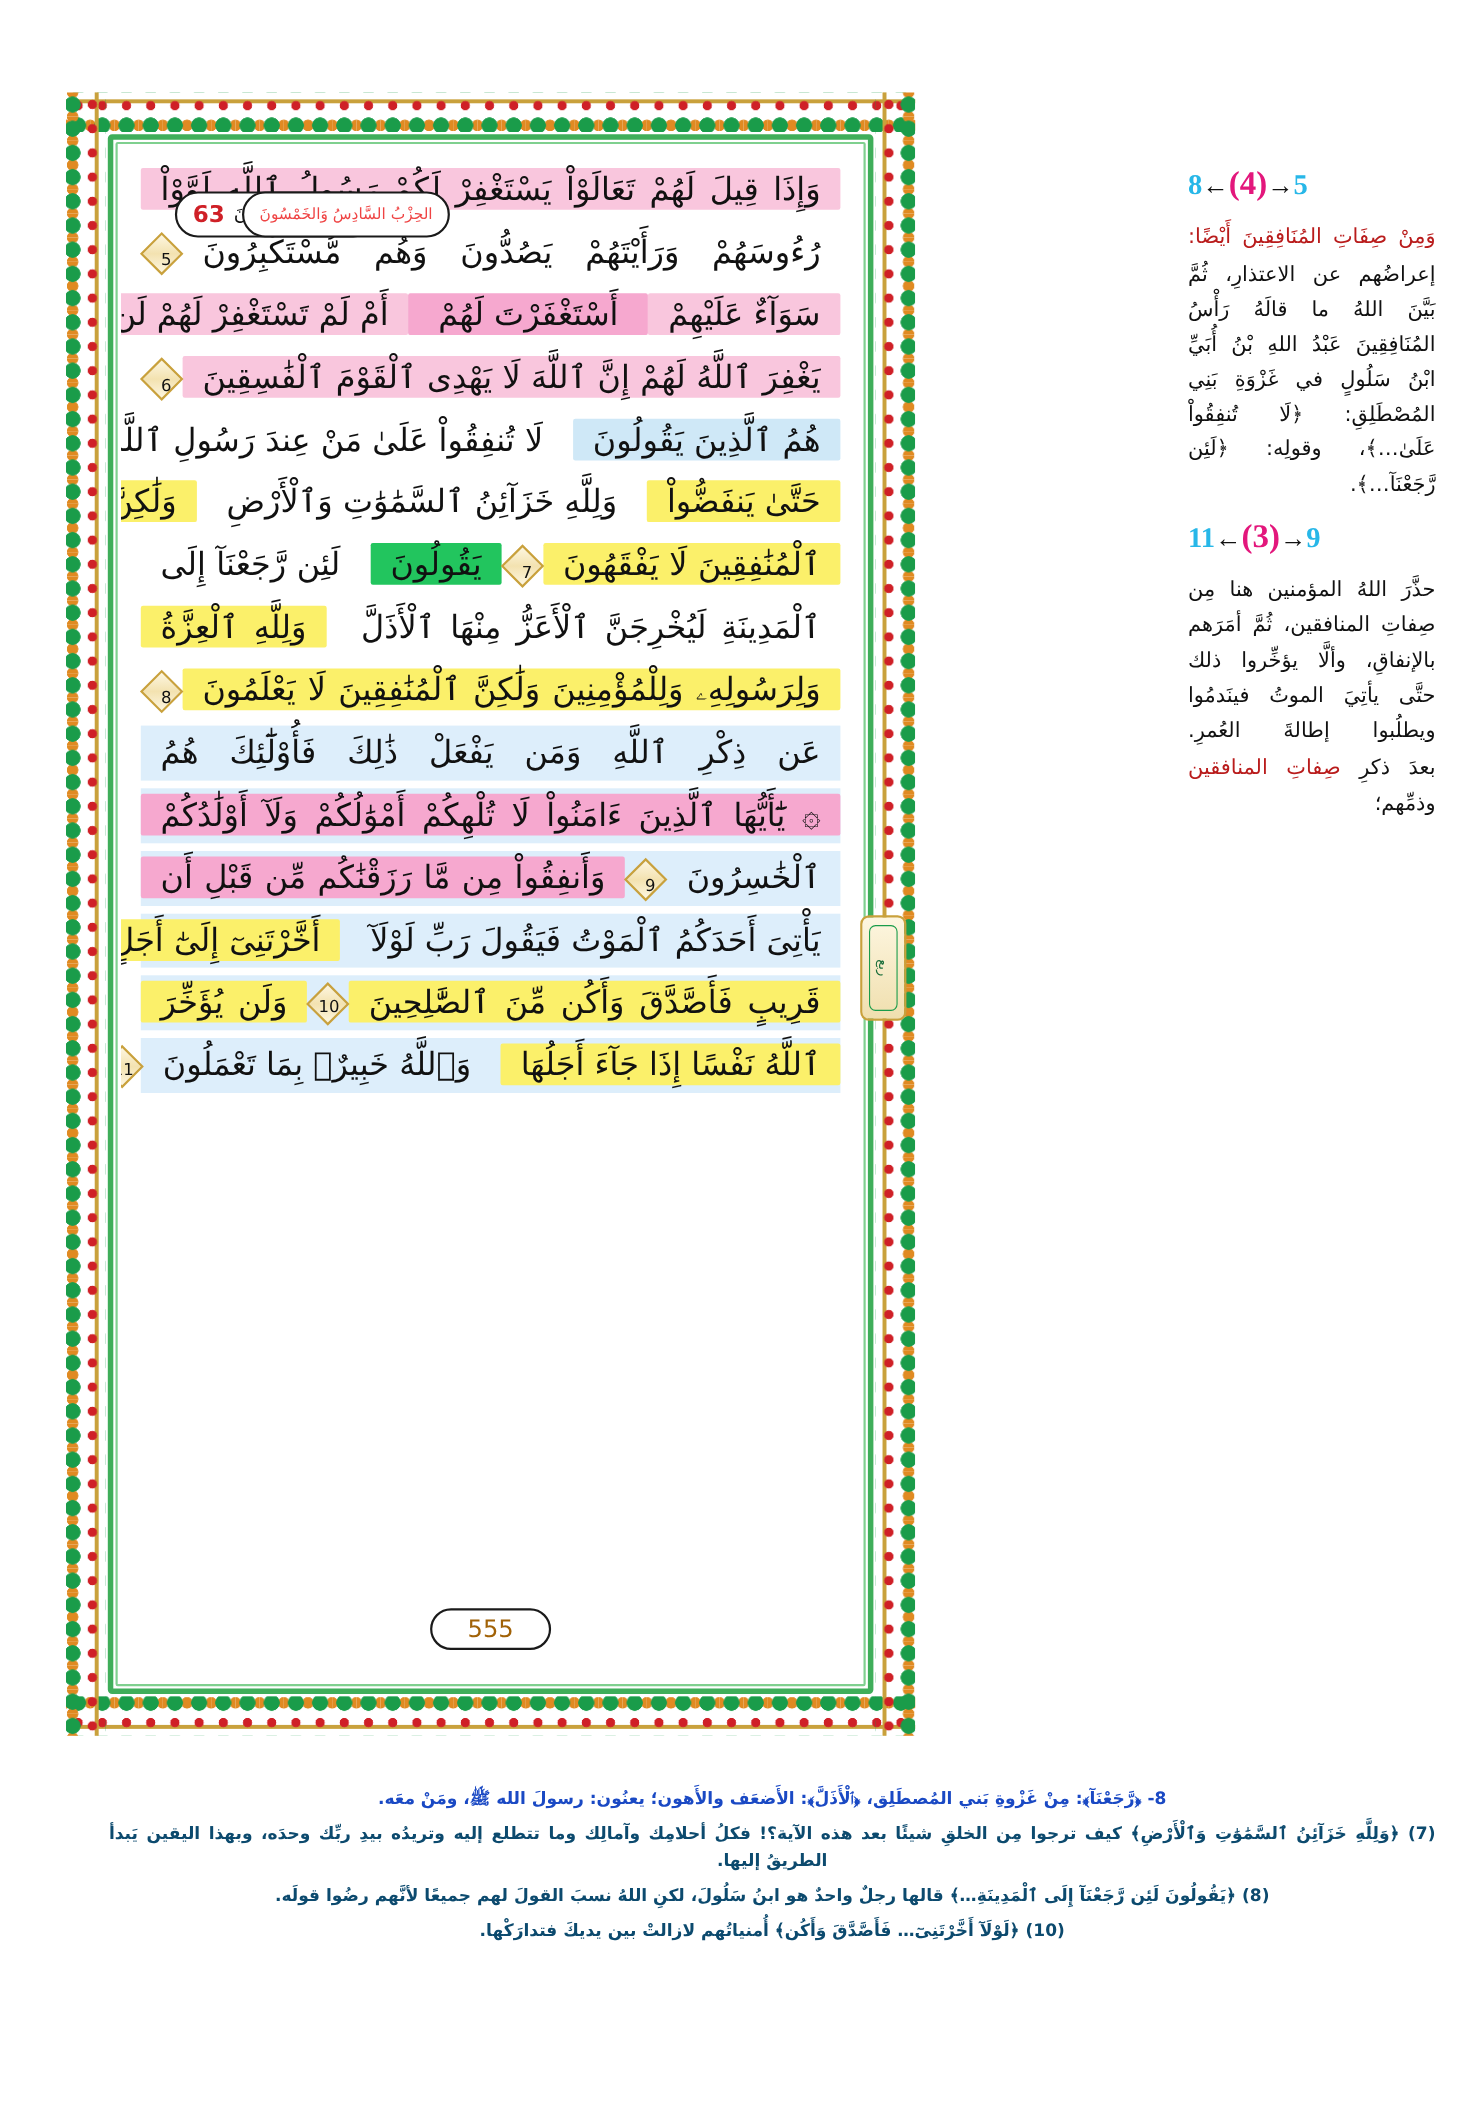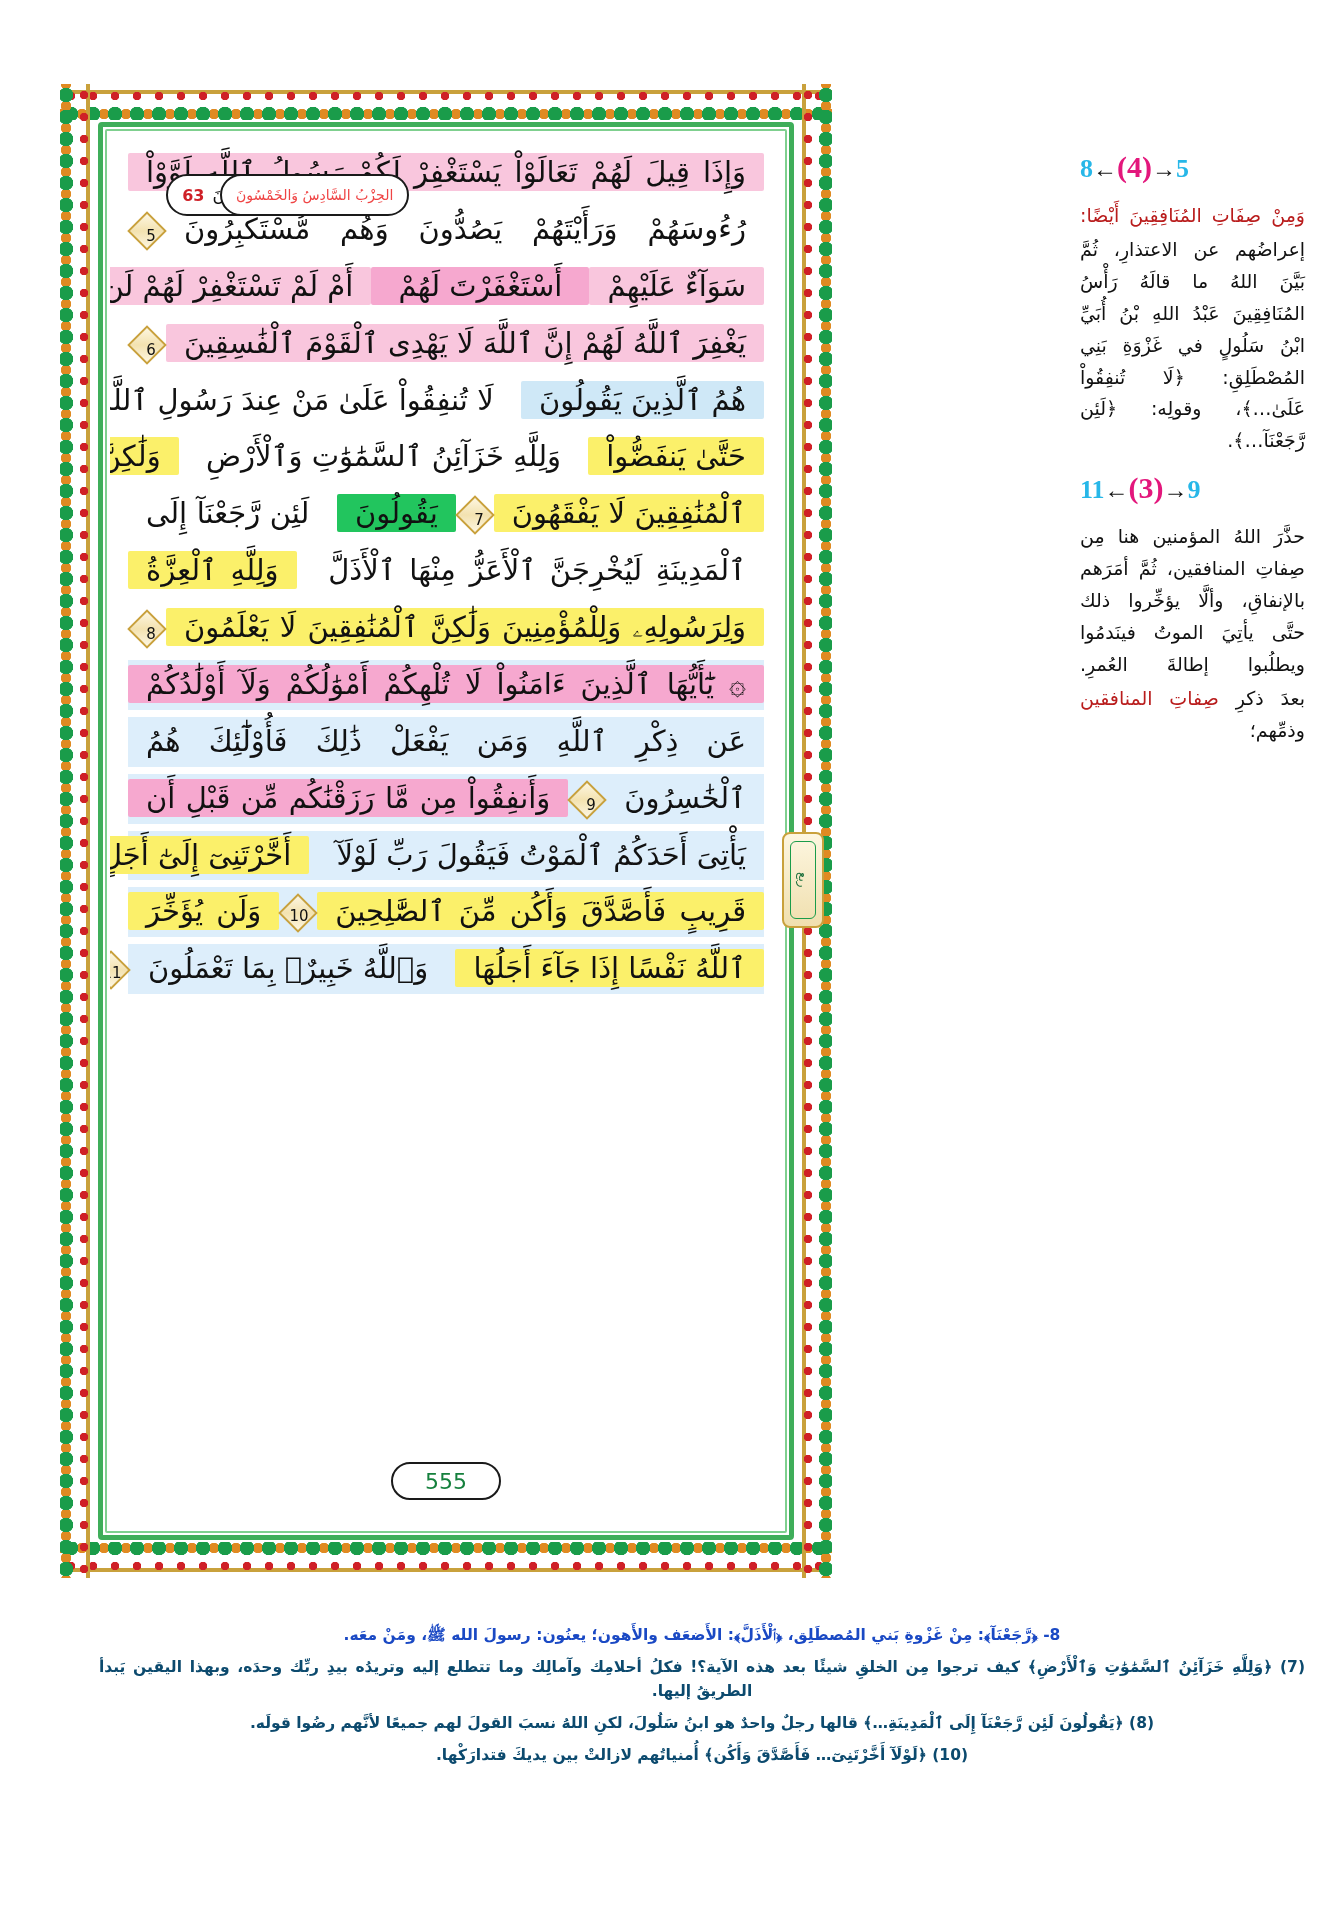--- a/index.html
+++ b/index.html
@@ -83,33 +83,33 @@
     padding: 0 14px;
     z-index: 6;
     white-space: nowrap;
   }
   .cartouche-surah { right: 490px; }
   .cartouche-hizb  { left: 160px; }
   .surah-name {
     font-family: "DejaVu Sans", sans-serif;
     font-size: 17px; color: #111; direction: rtl;
   }
-  .surah-num { font-size: 16px; color: #cf2027; font-weight: bold; }
+  .surah-num { font-size: 21px; color: #cf2027; font-weight: bold; }
   .hizb-name { font-size: 14px; color: #ef4444; direction: rtl; }
 
   .pagebox {
     position: absolute;
     bottom: 78px; left: 50%; transform: translateX(-50%);
     width: 110px; height: 38px;
     background: #ffffff;
     border: 2px solid #1a1a1a;
     border-radius: 19px;
     display: flex; align-items: center; justify-content: center;
     z-index: 6;
-    font-size: 22px; color: #15803d;
+    font-size: 22px; color: #a16207;
   }
 
   
   .mushaf {
     position: absolute;
     left: 50px; top: 50px; right: 50px; bottom: 62px;
     padding: 14px 18px 10px 18px;
     direction: rtl;
     overflow: hidden;
   }
@@ -261,22 +261,22 @@
     <div class="mushaf" id="mushaf">
         <div class="ayah-line"><span class="seg hl-pink">وَإِذَا قِيلَ لَهُمْ تَعَالَوْاْ يَسْتَغْفِرْ لَكُمْ رَسُولُ ٱللَّهِ لَوَّوْاْ</span></div>
         <div class="ayah-line"><span class="seg hl-none">رُءُوسَهُمْ وَرَأَيْتَهُمْ يَصُدُّونَ وَهُم مُّسْتَكْبِرُونَ</span><span class="ayah-mark"><span>5</span></span></div>
         <div class="ayah-line"><span class="seg hl-pink">سَوَآءٌ عَلَيْهِمْ</span><span class="seg hl-pink2"> أَسْتَغْفَرْتَ لَهُمْ </span><span class="seg hl-pink">أَمْ لَمْ تَسْتَغْفِرْ لَهُمْ لَن</span></div>
         <div class="ayah-line"><span class="seg hl-pink">يَغْفِرَ ٱللَّهُ لَهُمْ إِنَّ ٱللَّهَ لَا يَهْدِى ٱلْقَوْمَ ٱلْفَٰسِقِينَ</span><span class="ayah-mark"><span>6</span></span></div>
         <div class="ayah-line"><span class="seg hl-blue">هُمُ ٱلَّذِينَ يَقُولُونَ</span><span class="seg hl-none"> لَا تُنفِقُواْ عَلَىٰ مَنْ عِندَ رَسُولِ ٱللَّهِ</span></div>
         <div class="ayah-line"><span class="seg hl-yellow">حَتَّىٰ يَنفَضُّواْ</span><span class="seg hl-none"> وَلِلَّهِ خَزَآئِنُ ٱلسَّمَٰوَٰتِ وَٱلْأَرْضِ </span><span class="seg hl-yellow">وَلَٰكِنَّ</span></div>
         <div class="ayah-line"><span class="seg hl-yellow">ٱلْمُنَٰفِقِينَ لَا يَفْقَهُونَ</span><span class="ayah-mark"><span>7</span></span><span class="seg hl-blue2">يَقُولُونَ</span><span class="seg hl-none"> لَئِن رَّجَعْنَآ إِلَى</span></div>
         <div class="ayah-line"><span class="seg hl-none">ٱلْمَدِينَةِ لَيُخْرِجَنَّ ٱلْأَعَزُّ مِنْهَا ٱلْأَذَلَّ </span><span class="seg hl-yellow">وَلِلَّهِ ٱلْعِزَّةُ</span></div>
         <div class="ayah-line"><span class="seg hl-yellow">وَلِرَسُولِهِۦ وَلِلْمُؤْمِنِينَ وَلَٰكِنَّ ٱلْمُنَٰفِقِينَ لَا يَعْلَمُونَ</span><span class="ayah-mark"><span>8</span></span></div>
+        <div class="ayah-line bgblue"><span class="seg hl-none">عَن ذِكْرِ ٱللَّهِ وَمَن يَفْعَلْ ذَٰلِكَ فَأُوْلَٰٓئِكَ هُمُ</span></div>
         <div class="ayah-line bgblue"><span class="seg hl-pink2">۞ يَٰٓأَيُّهَا ٱلَّذِينَ ءَامَنُواْ لَا تُلْهِكُمْ أَمْوَٰلُكُمْ وَلَآ أَوْلَٰدُكُمْ</span></div>
-        <div class="ayah-line bgblue"><span class="seg hl-none">عَن ذِكْرِ ٱللَّهِ وَمَن يَفْعَلْ ذَٰلِكَ فَأُوْلَٰٓئِكَ هُمُ</span></div>
         <div class="ayah-line bgblue"><span class="seg hl-none">ٱلْخَٰسِرُونَ</span><span class="ayah-mark"><span>9</span></span><span class="seg hl-pink2">وَأَنفِقُواْ مِن مَّا رَزَقْنَٰكُم مِّن قَبْلِ أَن</span></div>
         <div class="ayah-line bgblue"><span class="seg hl-none">يَأْتِىَ أَحَدَكُمُ ٱلْمَوْتُ فَيَقُولَ رَبِّ لَوْلَآ </span><span class="seg hl-yellow">أَخَّرْتَنِىٓ إِلَىٰٓ أَجَلٍ</span></div>
         <div class="ayah-line bgblue"><span class="seg hl-yellow">قَرِيبٍ فَأَصَّدَّقَ وَأَكُن مِّنَ ٱلصَّٰلِحِينَ</span><span class="ayah-mark"><span>10</span></span><span class="seg hl-yellow">وَلَن يُؤَخِّرَ</span></div>
         <div class="ayah-line bgblue"><span class="seg hl-yellow">ٱللَّهُ نَفْسًا إِذَا جَآءَ أَجَلُهَا</span><span class="seg hl-none"> وَٱللَّهُ خَبِيرٌۢ بِمَا تَعْمَلُونَ</span><span class="ayah-mark"><span>11</span></span></div>
       </div>
   </div>
 
   <div class="tafsir" id="tafsir">
       <div class="tafsir-block">
         <div class="tafsir-nav"><span class="nav-blue">8</span><span class="nav-arrow">←</span><span class="nav-mag">(4)</span><span class="nav-arrow">→</span><span class="nav-blue">5</span></div>

